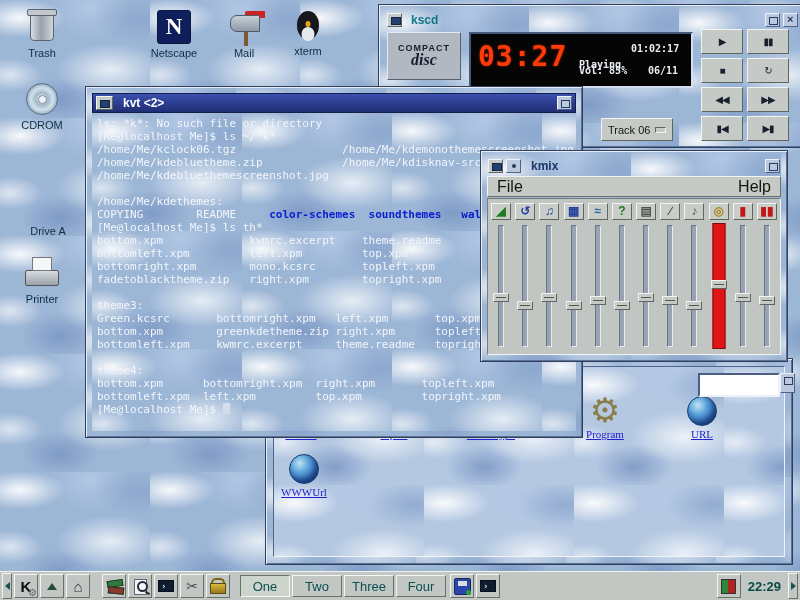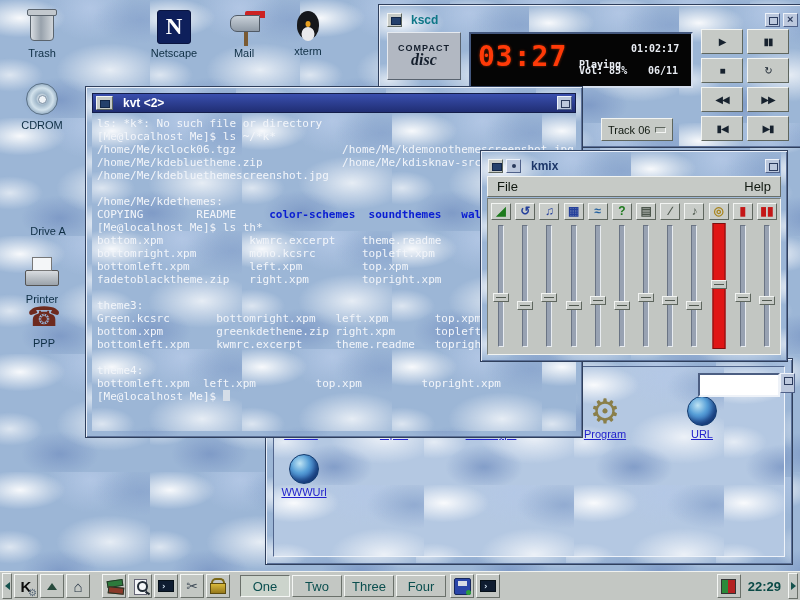--- a/index.html
+++ b/index.html
@@ -74,41 +74,41 @@
   .tl{white-space:pre;height:13px;line-height:13px;}
   .seg-dir{color:#0a1ed2;font-weight:bold;}
   .seg-cur{display:inline-block;width:7px;height:11px;background:#d4dde8;vertical-align:-1px;}
   
   #kmix-tbar{left:6px;top:6px;right:6px;height:18px;}
   #kmix-tb-title{margin-left:44px;color:#1c3668;}
   #kmix-sys{left:1px;top:2px;} #kmix-pin{left:19px;top:2px;} #kmix-max{right:1px;top:2px;}
   #kmix-menubar{position:absolute;left:6px;top:25px;right:6px;height:21px;background:#c6cac6;
     border:1px solid;border-color:#f2f4f2 #696f69 #696f69 #f2f4f2;box-sizing:border-box;
     display:flex;align-items:center;}
-  .menu-item{font-size:13px;color:#101810;padding:0 9px;}
+  .menu-item{font-size:16px;color:#101810;padding:0 9px;}
   .menu-right{margin-left:auto;}
   #channels{position:absolute;left:6px;top:47px;right:6px;bottom:6px;background:#c2c6c2;
     border:1px solid;border-color:#777d77 #f2f4f2 #f2f4f2 #777d77;box-sizing:border-box;
     display:flex;padding:2px 1px;}
   .chan{flex:1;display:flex;flex-direction:column;align-items:center;padding-top:2px;min-width:0;}
   .chan-ic{width:20px;height:17px;background:#c9cdc9;box-sizing:border-box;border:1px solid;
     border-color:#f2f4f2 #5e665e #5e665e #f2f4f2;font-size:12px;line-height:14px;
     text-align:center;font-weight:bold;overflow:hidden;}
   .chan-slider{position:relative;width:100%;height:128px;margin-top:3px;}
   .chan-track{position:absolute;left:50%;transform:translateX(-50%);top:2px;bottom:4px;width:4px;
     background:#98a2b2;border:1px solid;border-color:#6a7484 #e8ecf0 #e8ecf0 #6a7484;}
   .chan-red{position:absolute;left:50%;transform:translateX(-50%);top:0;bottom:2px;width:11px;
     background:#e01515;border:1px solid #7c0e0e;}
   .chan-handle{position:absolute;left:50%;transform:translateX(-50%);width:16px;height:9px;
     background:#c6cac6;box-sizing:border-box;border:1px solid;
     border-color:#f2f4f2 #5e665e #5e665e #f2f4f2;}
   .chan-handle::after{content:"";position:absolute;left:2px;right:2px;top:3px;height:1px;background:#505850;}
   
   #kfm-content{position:absolute;left:7px;top:7px;right:7px;bottom:7px;box-sizing:border-box;
-    border:1px solid;border-color:#51658c #eef3fa #eef3fa #51658c;}
+    border:1px solid;border-color:#51658c #eef3fa #eef3fa #51658c;font-family:Liberation Serif, serif;}
   .kfm-input{position:absolute;left:432px;top:14px;width:74px;height:18px;background:#fff;
     border:2px solid;border-color:#4c5e82 #eef2f8 #eef2f8 #4c5e82;font:11px "Liberation Sans",sans-serif;}
   #kfm-corner{left:514px;top:14px;height:20px;}
   .kfm-item{position:absolute;width:70px;text-align:center;}
   .fmi{height:34px;display:flex;align-items:center;justify-content:center;}
   .kfm-label{font-size:11px;color:#2222cc;text-decoration:underline;white-space:nowrap;}
   .fmi-globe::before{content:"";width:28px;height:28px;border-radius:50%;
     background:radial-gradient(circle at 35% 30%,#bfe4f4 0%,#58a0d8 35%,#2a62b4 70%,#1a4484 100%);
     border:1px solid #123a6e;box-shadow:inset -3px -4px 5px rgba(0,10,40,.4);}
   .fmi-gear::before{content:"⚙";font-size:34px;color:#8a7f4a;line-height:30px;}
@@ -200,24 +200,20 @@
         <div class="di-label">CDROM</div>
       </div>
       <div class="desk-icon" style="left: 16px; top: 186px;">
         <div class="di di-drive-a"></div>
         <div class="di-label">Drive A</div>
       </div>
       <div class="desk-icon" style="left: 10px; top: 254px;">
         <div class="di di-printer"></div>
         <div class="di-label">Printer</div>
       </div>
-      <div class="desk-icon" style="left: 12px; top: 298px;">
-        <div class="di di-ppp"></div>
-        <div class="di-label">PPP</div>
-      </div>
       <div class="desk-icon" style="left: 142px; top: 8px;">
         <div class="di di-netscape"></div>
         <div class="di-label">Netscape</div>
       </div>
       <div class="desk-icon" style="left: 212px; top: 8px;">
         <div class="di di-mail"></div>
         <div class="di-label">Mail</div>
       </div>
       <div class="desk-icon" style="left: 276px; top: 6px;">
         <div class="di di-xterm"></div>
@@ -302,30 +298,31 @@
         <div class="tl"><span class="seg-fg">ls: *k*: No such file or directory</span></div>
         <div class="tl"><span class="seg-fg">[Me@localhost Me]$ ls ~/*k*</span></div>
         <div class="tl"><span class="seg-fg">/home/Me/kclock06.tgz                /home/Me/kdemonothemescreenshot.jpg</span></div>
         <div class="tl"><span class="seg-fg">/home/Me/kdebluetheme.zip            /home/Me/kdisknav-src.tgz</span></div>
         <div class="tl"><span class="seg-fg">/home/Me/kdebluethemescreenshot.jpg</span></div>
         <div class="tl"><span class="seg-fg"></span></div>
         <div class="tl"><span class="seg-fg">/home/Me/kdethemes:</span></div>
         <div class="tl"><span class="seg-fg">COPYING        README     </span><span class="seg-dir">color-schemes</span><span class="seg-fg">  </span><span class="seg-dir">soundthemes</span><span class="seg-fg">   </span><span class="seg-dir">wallpapers</span></div>
         <div class="tl"><span class="seg-fg">[Me@localhost Me]$ ls th*</span></div>
         <div class="tl"><span class="seg-fg">bottom.xpm             kwmrc.excerpt    theme.readme</span></div>
+        <div class="tl"><span class="seg-fg">bottomleft.xpm         left.xpm         top.xpm</span></div>
         <div class="tl"><span class="seg-fg">bottomright.xpm        mono.kcsrc       topleft.xpm</span></div>
-        <div class="tl"><span class="seg-fg">bottomleft.xpm         left.xpm         top.xpm</span></div>
         <div class="tl"><span class="seg-fg">fadetoblacktheme.zip   right.xpm        topright.xpm</span></div>
         <div class="tl"><span class="seg-fg"></span></div>
         <div class="tl"><span class="seg-fg">theme3:</span></div>
         <div class="tl"><span class="seg-fg">Green.kcsrc       bottomright.xpm   left.xpm       top.xpm</span></div>
         <div class="tl"><span class="seg-fg">bottom.xpm        greenkdetheme.zip right.xpm      topleft.xpm</span></div>
         <div class="tl"><span class="seg-fg">bottomleft.xpm    kwmrc.excerpt     theme.readme   topright.xpm</span></div>
         <div class="tl"><span class="seg-fg"></span></div>
         <div class="tl"><span class="seg-fg">theme4:</span></div>
+        <div class="tl"><span class="seg-fg">bottom.xpm      bottomright.xpm  right.xpm       topleft.xpm</span></div>
         <div class="tl"><span class="seg-fg">bottomleft.xpm  left.xpm         top.xpm         topright.xpm</span></div>
         <div class="tl"><span class="seg-fg">[Me@localhost Me]$ </span><span class="seg-cur"></span></div>
       </div>
   </div>
 
   <div id="win-kmix" class="win marble">
     <div id="kmix-tbar" class="tbar">
       <div id="kmix-sys" class="chip chip-sys"></div>
       <div id="kmix-pin" class="chip chip-pin"></div>
       <span class="tbar-title" id="kmix-tb-title">kmix</span>

